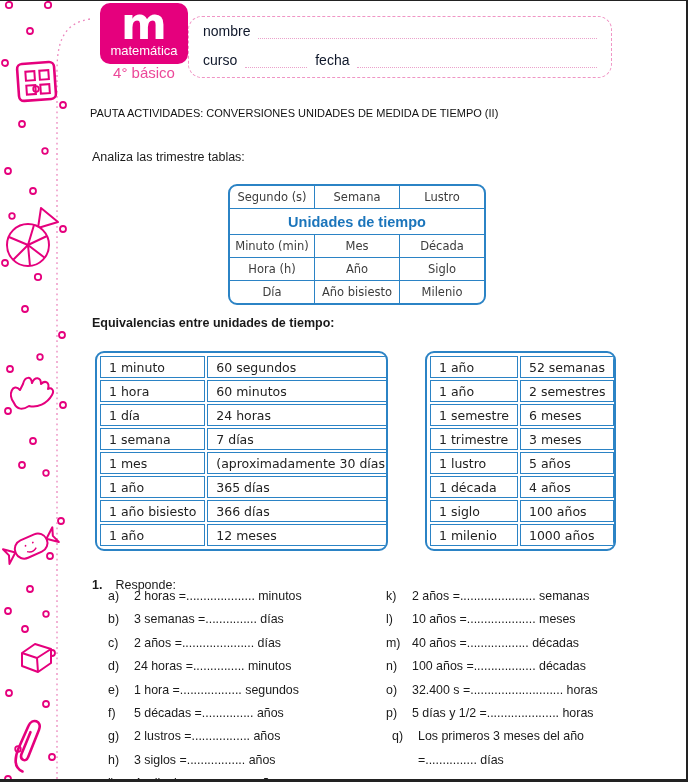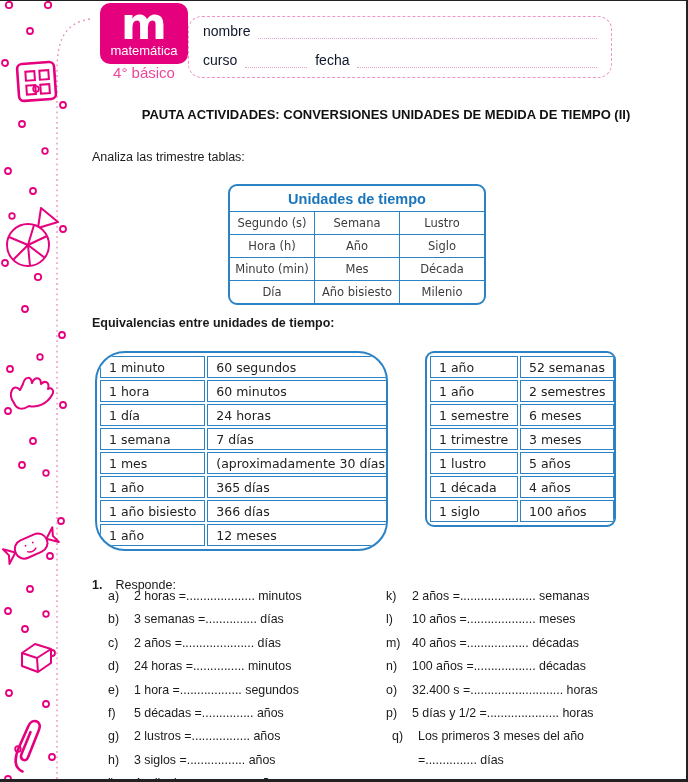--- a/index.html
+++ b/index.html
@@ -17,34 +17,34 @@
   .logo .subject{display:block;font-size:13px;line-height:14px;margin-top:0;}
   .grade{position:absolute;left:96px;top:63px;width:96px;text-align:center;
          color:#ec4899;font-size:15px;z-index:2;}
   .name-box{position:absolute;left:188px;top:15px;width:424px;height:62px;box-sizing:border-box;
             border:1.5px dashed #f095c5;border-radius:14px;padding:6px 14px 9px 14px;
             display:flex;flex-direction:column;justify-content:space-between;z-index:2;}
   .fld-row{display:flex;align-items:flex-end;gap:8px;color:#0f172a;font-size:14px;}
   .fld-fill{border-bottom:1.6px dotted #eaa2cb;height:15px;flex:1;}
   .fld-fill.short{flex:0 0 62px;}
   
-  .doc-title{position:absolute;left:90px;top:106px;width:592px;text-align:center;
-             font-weight:bold;font-size:13px;color:#111;}
+  .doc-title{position:absolute;left:90px;top:106px;width:592px;text-align:left;
+             font-weight:normal;font-size:11px;color:#111;}
   .intro{position:absolute;left:92px;top:149px;font-size:12.5px;}
   .equiv-heading{position:absolute;left:92px;top:315px;font-weight:bold;font-size:12.5px;}
   
   .tframe{position:absolute;border:2px solid #2b83c5;border-radius:9px;background:#fff;overflow:hidden;}
   .units-frame{left:228px;top:183px;width:254px;}
   table.units{width:calc(100% + 2px);margin:-1px;border-collapse:collapse;}
   table.units th{color:#1b75bb;font-weight:bold;font-size:14.5px;padding:5px 2px 4px;
                  border:1px solid #2b83c5;}
   table.units td{border:1px solid #2b83c5;font-size:11.5px;color:#3c3c3c;text-align:center;
                  padding:4px 2px;width:33.33%;font-family:"DejaVu Sans",sans-serif;}
   .eqframe{padding:1px;}
-  .eq-left{left:95px;top:350px;width:287px;border-radius:30px;}
+  .eq-left{left:95px;top:350px;width:287px;}
   .eq-right{left:425px;top:350px;width:185px;}
   table.eq{width:100%;border-collapse:separate;border-spacing:2px;}
   table.eq td{border:1px solid #2b83c5;font-size:12.5px;color:#222;padding:1.5px 8px;
               height:17px;font-family:"DejaVu Sans",sans-serif;white-space:nowrap;}
   .eq-left td.c1{width:102px;}
   .eq-right td.c1{width:86px;}
   
   .exercise-label{position:absolute;left:92px;top:577px;font-size:12.5px;}
   .exercise-label .num{font-weight:bold;margin-right:13px;}
   .qcol{position:absolute;font-size:12.4px;}
@@ -147,36 +147,36 @@
     </div>
   </div>
 
   <div class="doc-title">PAUTA ACTIVIDADES: CONVERSIONES UNIDADES DE MEDIDA DE TIEMPO (II)</div>
   <div class="intro">Analiza las trimestre tablas:</div>
 
   <div class="tframe units-frame">
     <table class="units">
       <tbody>
           <tr>
-            <th colspan="3">Unidades de tiempo</th>
-          </tr>
-      <tr>
         <td>Segundo (s)</td>
         <td>Semana</td>
         <td>Lustro</td>
       </tr>
       <tr>
+            <th colspan="3">Unidades de tiempo</th>
+          </tr>
+      <tr>
+        <td>Minuto (min)</td>
+        <td>Mes</td>
+        <td>Década</td>
+      </tr>
+      <tr>
         <td>Hora (h)</td>
         <td>Año</td>
         <td>Siglo</td>
-      </tr>
-      <tr>
-        <td>Minuto (min)</td>
-        <td>Mes</td>
-        <td>Década</td>
       </tr>
       <tr>
         <td>Día</td>
         <td>Año bisiesto</td>
         <td>Milenio</td>
       </tr>
     </tbody>
       </table>
   </div>
 
@@ -245,20 +245,24 @@
             <td>5 años</td>
           </tr>
       <tr>
             <td class="c1">1 década</td>
             <td>4 años</td>
           </tr>
       <tr>
             <td class="c1">1 siglo</td>
             <td>100 años</td>
           </tr>
+      <tr>
+            <td class="c1">1 milenio</td>
+            <td>1000 años</td>
+          </tr>
     </tbody>
       </table>
   </div>
 
   <div class="exercise-label">
     <span class="num">1.</span><span>Responde:</span>
   </div>
 
   <div class="qcol left">
     <div class="qrow">

